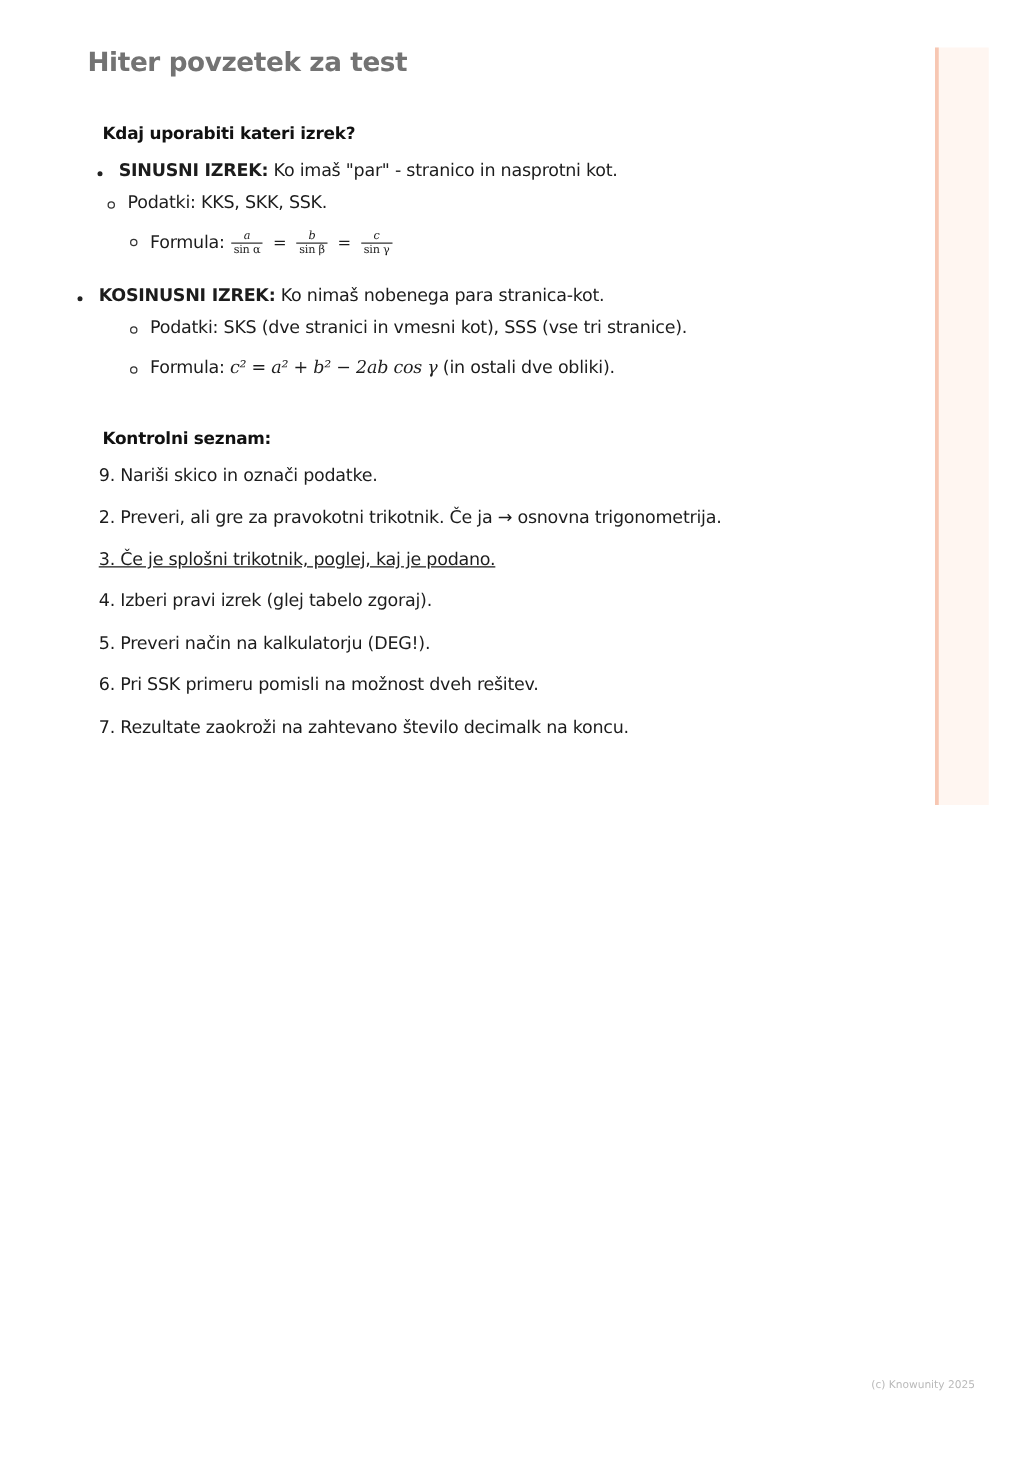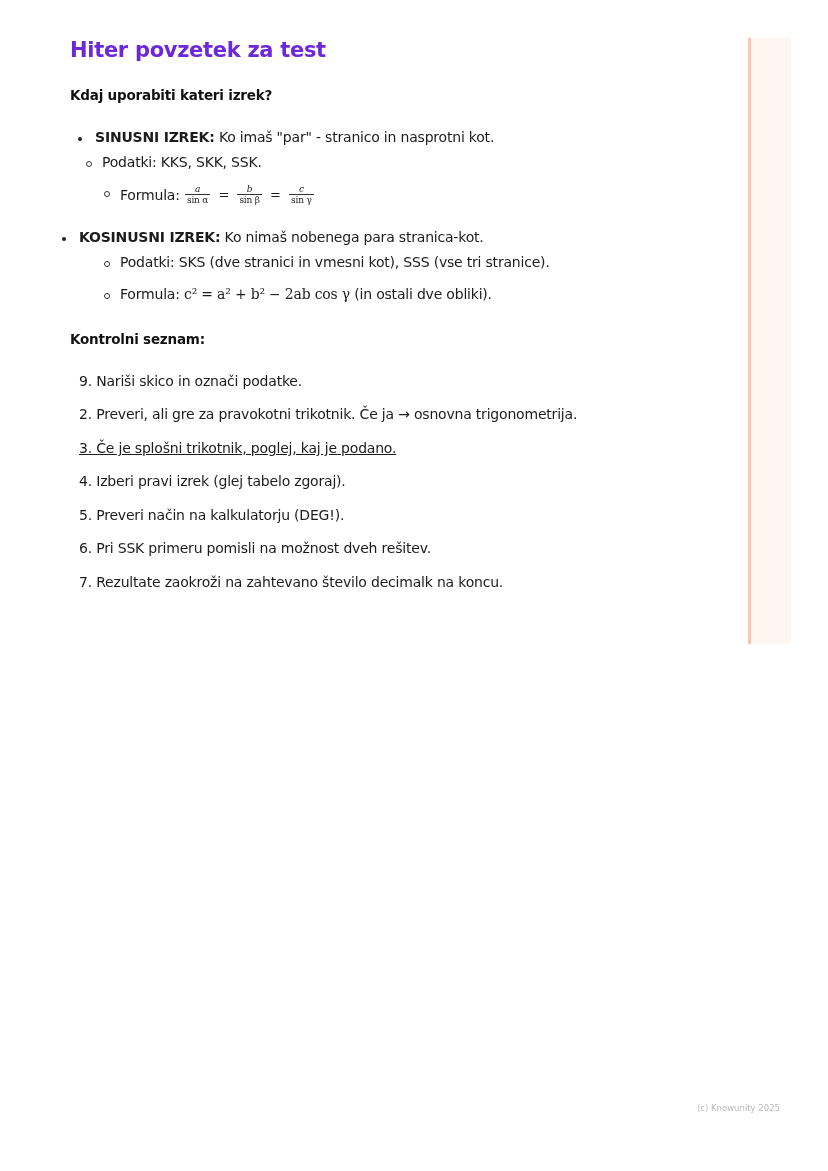--- a/index.html
+++ b/index.html
@@ -3,42 +3,42 @@
 <meta charset="utf-8">
 <style>
   html, body { margin: 0; padding: 0; background: #ffffff; }
   body {
     width: 828px; height: 1171px; position: relative; overflow: hidden;
     font-family: "DejaVu Sans", "Liberation Sans", sans-serif;
     color: #1c1c1c;
   }
   .page-title {
     position: absolute; left: 70px; top: 38px;
-    font-size: 21px; font-weight: bold; color: #6d28d9;
+    font-size: 21px; font-weight: bold; color: #737373;
     letter-spacing: -0.3px; margin: 0;
   }
   .section-heading {
     position: absolute; left: 70px;
     font-size: 13.5px; font-weight: bold; color: #111;
-    letter-spacing: -0.2px; margin: 0;
+    letter-spacing: -0.2px; margin: 12px;
   }
   .text { font-size: 14px; letter-spacing: -0.2px; }
   .bullet-item { position: relative; padding-left: 17px; }
   .bullet-item::before {
     content: ""; position: absolute; left: 0; top: 8px;
     width: 4px; height: 4px; border-radius: 50%; background: #222;
   }
   .sub-item { position: relative; padding-left: 42px; }
   .sub-item::before {
     content: ""; position: absolute; left: 26px; top: 7px;
     width: 4px; height: 4px; border-radius: 50%; border: 1px solid #333; background: #fff;
   }
   .bold { font-weight: bold; margin-top: 36px; }
   .row { position: absolute; white-space: nowrap; }
-  .math { font-family: "DejaVu Serif", "Liberation Serif", serif; }
+  .math { font-family: "DejaVu Serif", "Liberation Serif", serif; font-style: italic; }
   .frac { display: inline-block; vertical-align: middle; text-align: center; font-family: "DejaVu Serif", "Liberation Serif", serif; font-size: 9px; line-height: 10px; margin: 0 1px; }
   .frac .num { display: block; border-bottom: 1px solid #333; padding: 0 2px; font-style: italic; }
   .frac .den { display: block; padding: 0 2px; }
   .eq { font-family: "DejaVu Serif", "Liberation Serif", serif; font-size: 13px; margin: 0 3px; vertical-align: middle; }
   .num-list .num-item { position: absolute; left: 79px; white-space: nowrap; }
   .side-panel {
     position: absolute; left: 748px; top: 38px; width: 43px; height: 606px;
     background: #fff6f1; border-left: 3px solid #f7c7b3; box-sizing: border-box;
   }
   .footer {

